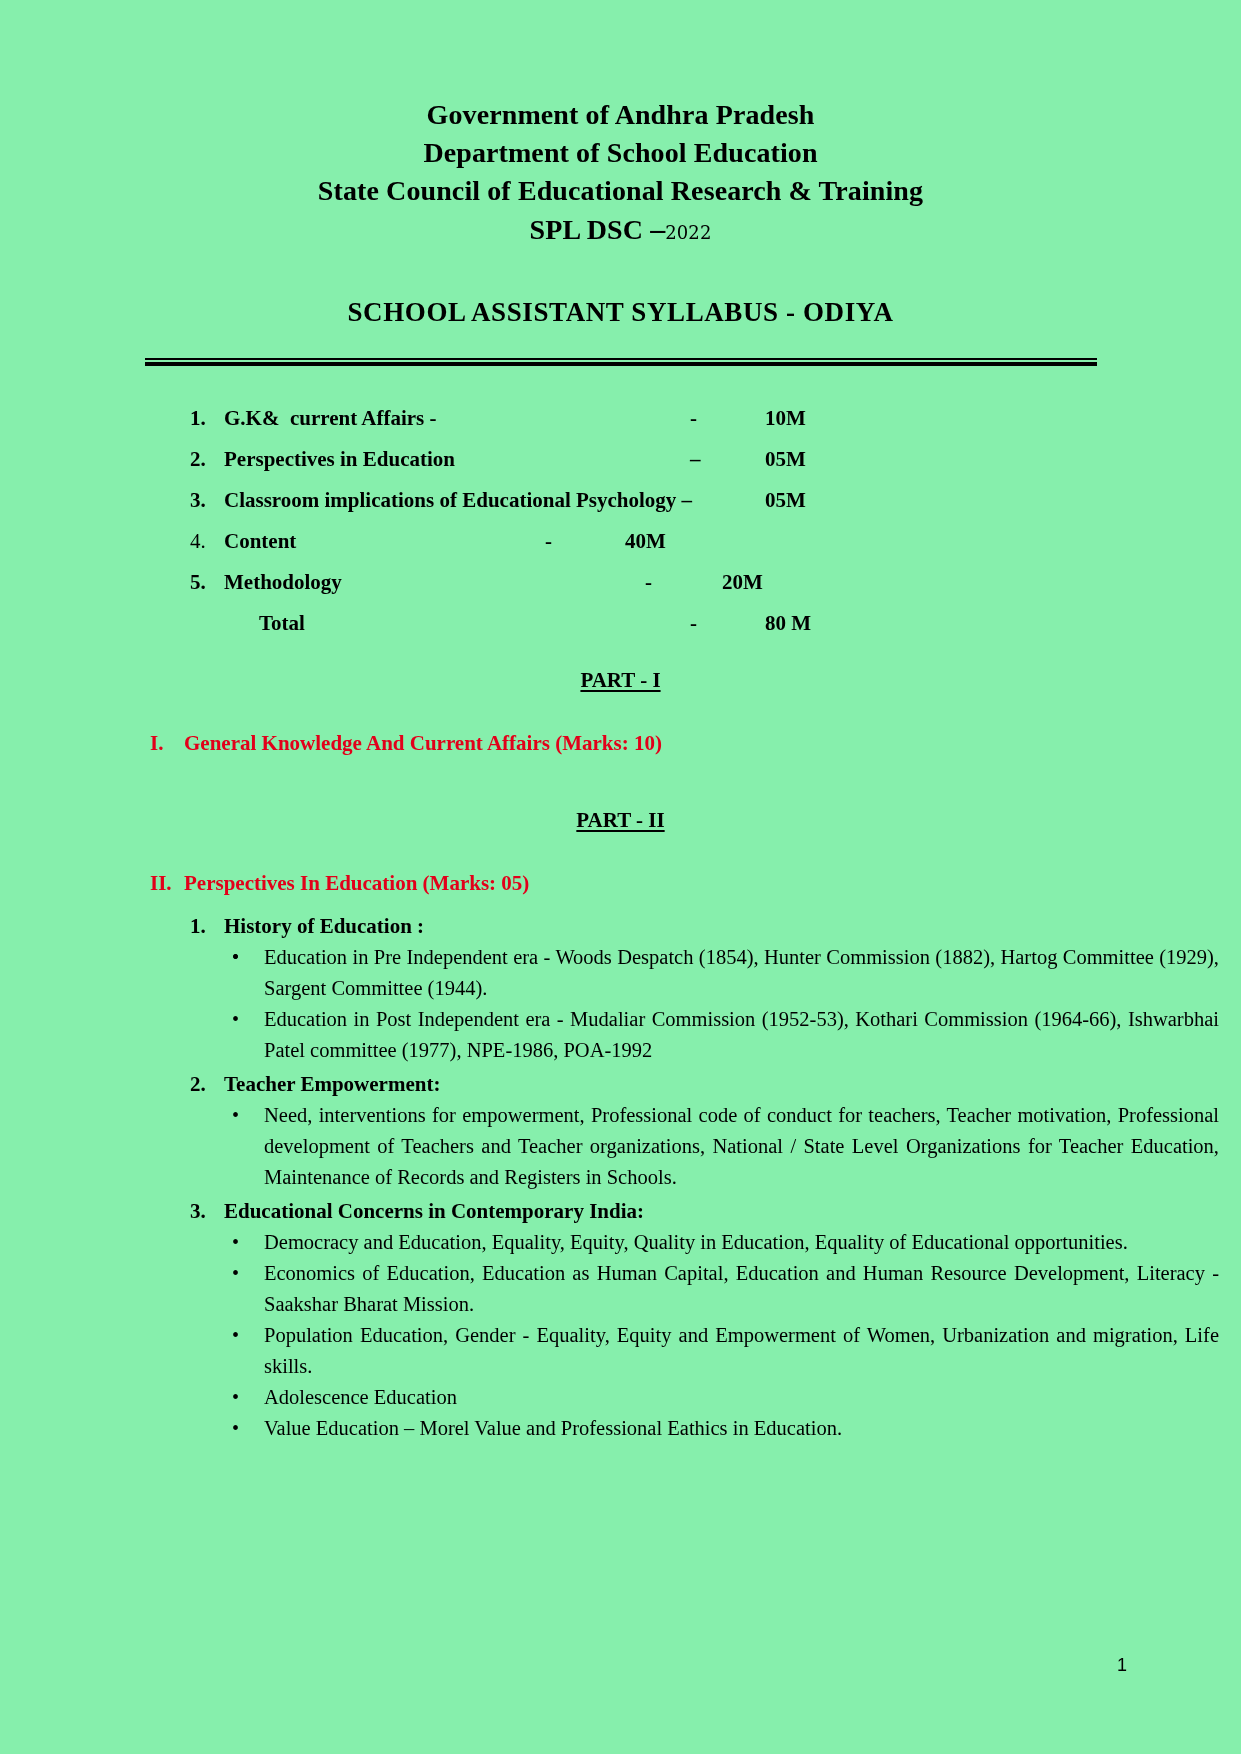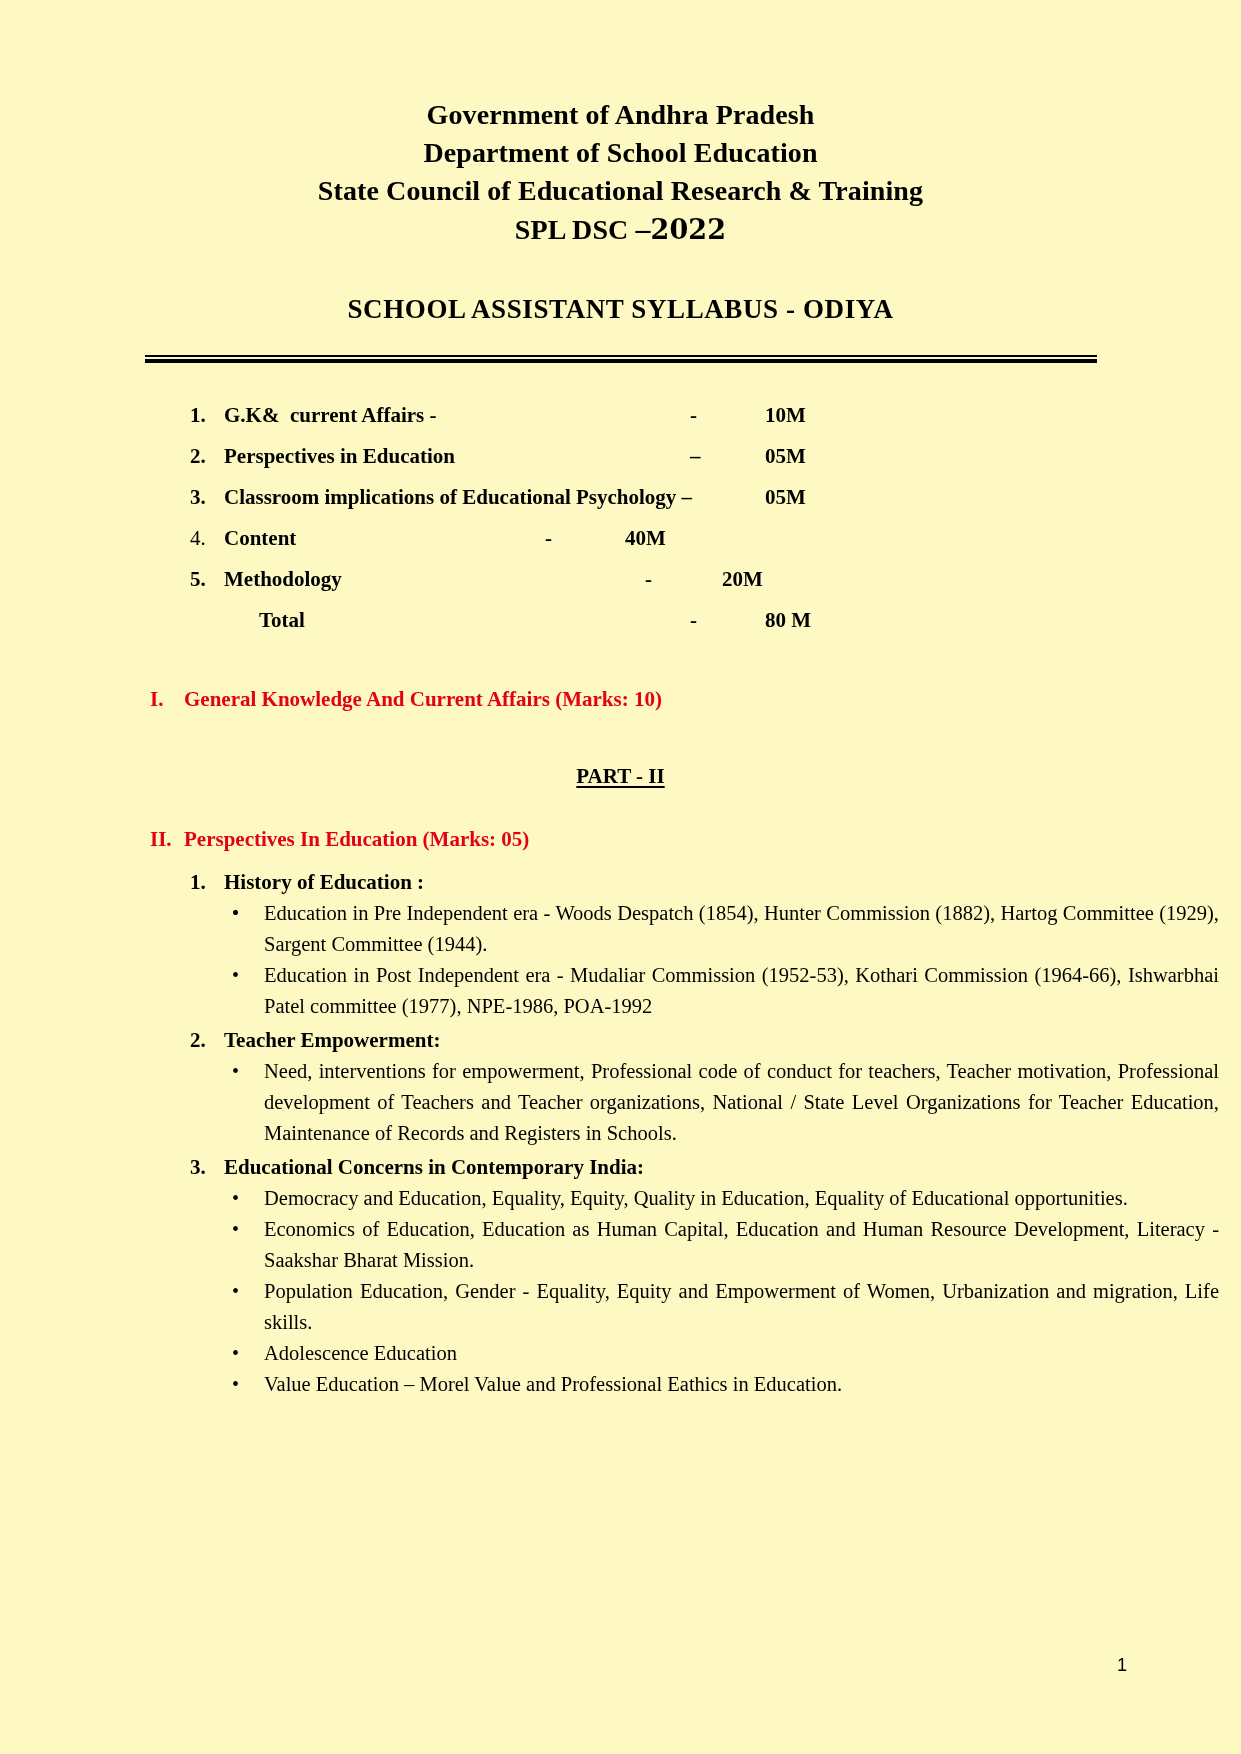--- a/index.html
+++ b/index.html
@@ -4,42 +4,42 @@
 <style>
   html, body {
     margin: 0;
     padding: 0;
     background: #ffffff;
   }
   .page {
     position: relative;
     width: 1241px;
     height: 1754px;
-    background: #fef9c3;
+    background: #86efac;
     font-family: "Liberation Serif", "DejaVu Serif", serif;
     color: #000000;
     overflow: hidden;
     box-sizing: border-box;
   }
 
   
   .doc-header {
     padding-top: 96px;
     text-align: center;
   }
   .doc-header .hline {
     font-weight: bold;
     font-size: 28px;
     line-height: 38px;
     letter-spacing: 0.1px;
   }
   .doc-header .hline .year {
     font-family: "DejaVu Serif", serif;
-    font-weight: bold;
-    font-size: 27px;
+    font-weight: normal;
+    font-size: 18px;
   }
   .doc-header .hline .dash {
     font-weight: bold;
     font-size: 30px;
   }
 
   .subject-title {
     text-align: center;
     font-weight: bold;
     font-size: 27px;
@@ -222,20 +222,21 @@
         <span class="m-val" style="left: 532px;">20M</span>
       </div>
       <div class="marks-row plain-num">
         <span class="m-num"></span>
         <span class="m-label" style="margin-left: 35px;">Total</span>
         <span class="m-dash" style="left: 500px;">-</span>
         <span class="m-val" style="left: 575px;">80 M</span>
       </div>
     </div>
 
+  <div class="part-heading"><span>PART - I</span></div>
 
   <div class="red-heading" style="color:#E2001A">
     <span class="rn">I.</span>
     <span>General Knowledge And Current Affairs (Marks: 10)</span>
   </div>
 
   <div class="part-heading" style="margin-top:52px"><span>PART - II</span></div>
 
   <div class="red-heading" style="color:#E2001A">
     <span class="rn">II.</span>

